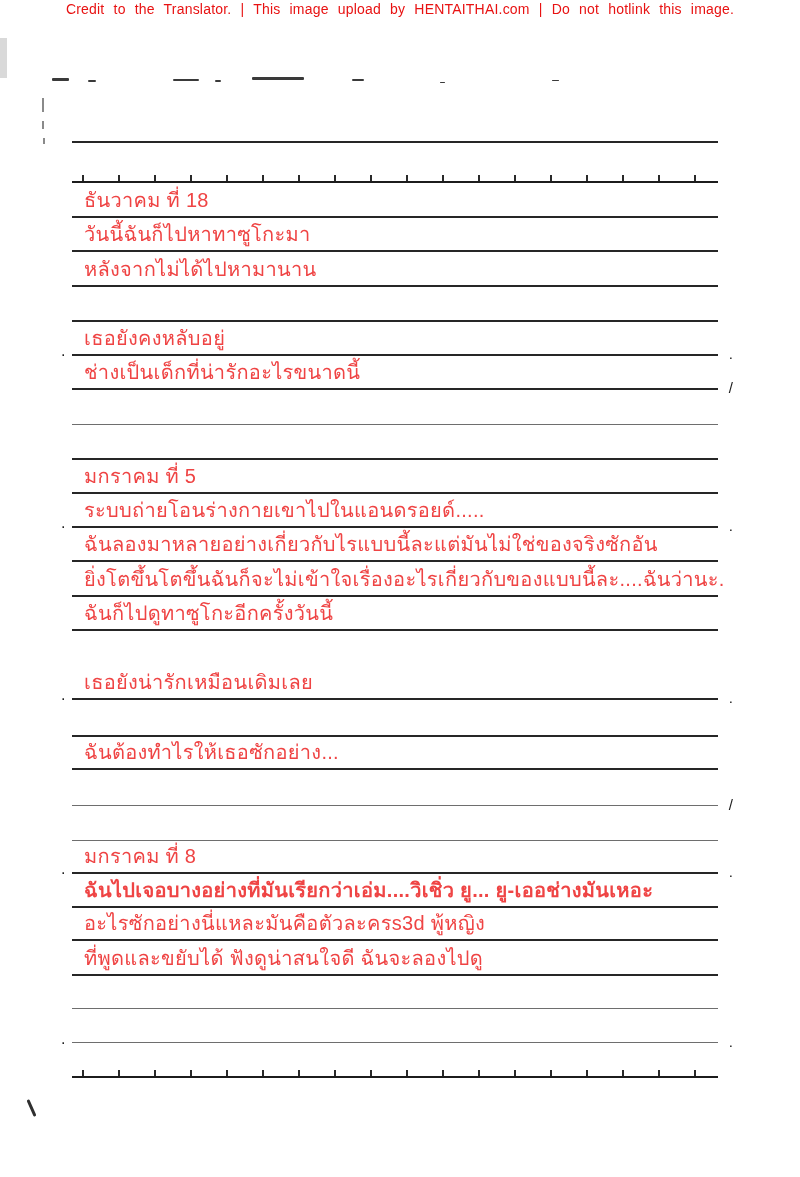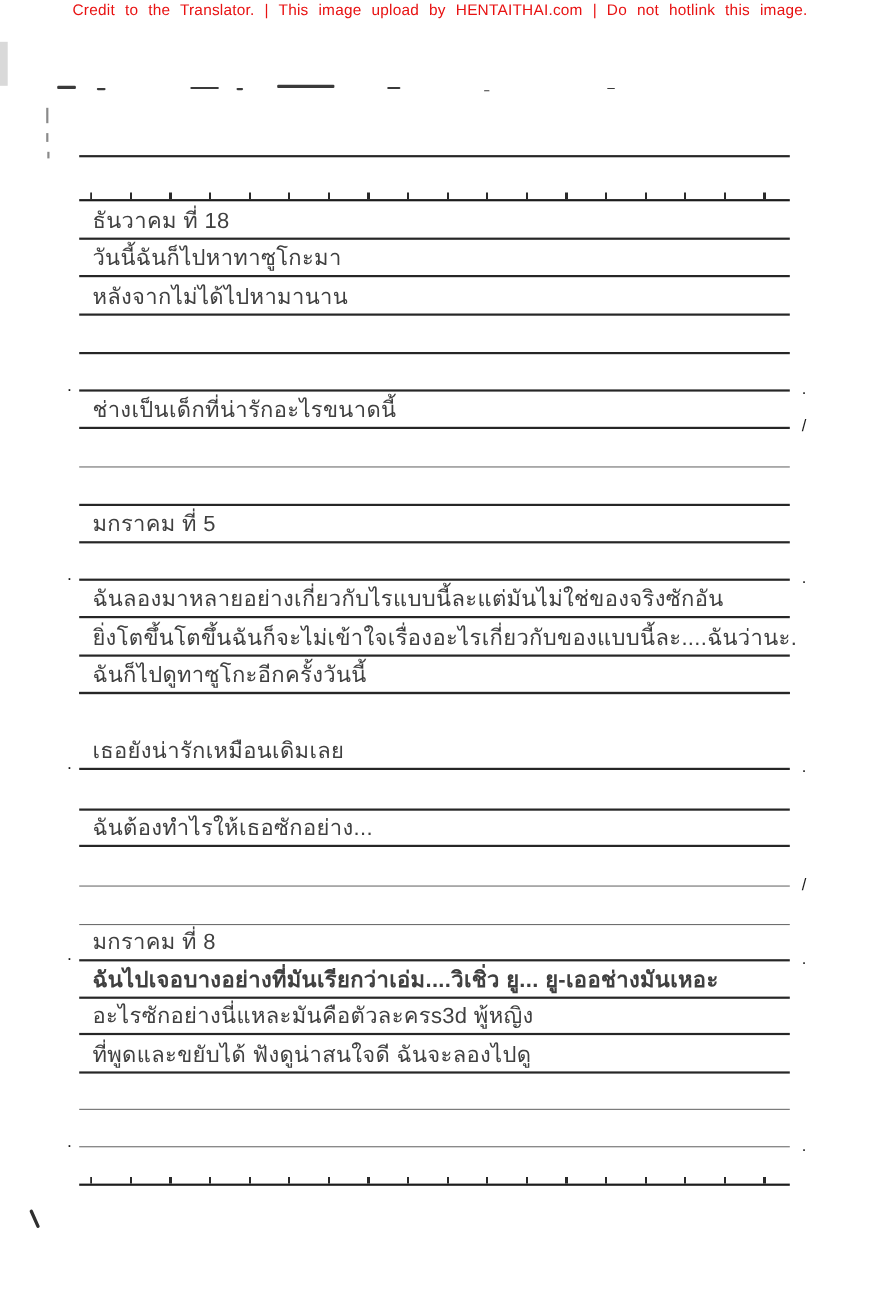--- a/index.html
+++ b/index.html
@@ -29,21 +29,21 @@
   .line.rule-faint{border-bottom:1px solid #6e6e6e;}
   .line.rule-hatched{border-bottom:2px solid #1c1c1c;}
   .line.rule-hatched::before{
     content:"";position:absolute;left:10px;right:4px;bottom:0;height:6px;
     background:repeating-linear-gradient(90deg,#2a2a2a 0 2px,transparent 2px 36px);
   }
   .line .txt{
     position:absolute;left:12px;bottom:0px;
     white-space:nowrap;
     font-size:20px;
-    color:#404040;
+    color:#ef4444;
     letter-spacing:0.3px;
   }
   .line .mark-l{
     position:absolute;left:-11px;bottom:-6px;
     font-size:16px;color:#1a1a1a;
   }
   .line .mark-r{
     position:absolute;right:-15px;bottom:-8px;
     font-size:15px;color:#1a1a1a;
   }
@@ -85,33 +85,35 @@
         <span class="txt">ธันวาคม ที่ 18</span>
       </div>
       <div class="line rule" style="top: 220px; text-align: right;">
         <span class="txt">วันนี้ฉันก็ไปหาทาซูโกะมา</span>
       </div>
       <div class="line rule" style="top: 255px;">
         <span class="txt">หลังจากไม่ได้ไปหามานาน</span>
       </div>
       <div class="line rule" style="top: 290px;"></div>
       <div class="line rule" style="top: 324px;">
+        <span class="txt">เธอยังคงหลับอยู่</span>
         <span class="mark-l">.</span>
         <span class="mark-r">.</span>
       </div>
       <div class="line rule" style="top: 358px;">
         <span class="txt">ช่างเป็นเด็กที่น่ารักอะไรขนาดนี้</span>
         <span class="mark-r">/</span>
       </div>
       <div class="line rule-faint" style="top: 393px;"></div>
       <div class="line rule" style="top: 428px;"></div>
       <div class="line rule" style="top: 462px;">
         <span class="txt">มกราคม ที่ 5</span>
       </div>
       <div class="line rule" style="top: 496px;">
+        <span class="txt">ระบบถ่ายโอนร่างกายเขาไปในแอนดรอยด์.....</span>
         <span class="mark-l">.</span>
         <span class="mark-r">.</span>
       </div>
       <div class="line rule" style="top: 530px;">
         <span class="txt">ฉันลองมาหลายอย่างเกี่ยวกับไรแบบนี้ละแต่มันไม่ใช่ของจริงซักอัน</span>
       </div>
       <div class="line rule" style="top: 565px;">
         <span class="txt">ยิ่งโตขึ้นโตขึ้นฉันก็จะไม่เข้าใจเรื่องอะไรเกี่ยวกับของแบบนี้ละ....ฉันว่านะ.</span>
       </div>
       <div class="line rule" style="top: 599px;"></div>

